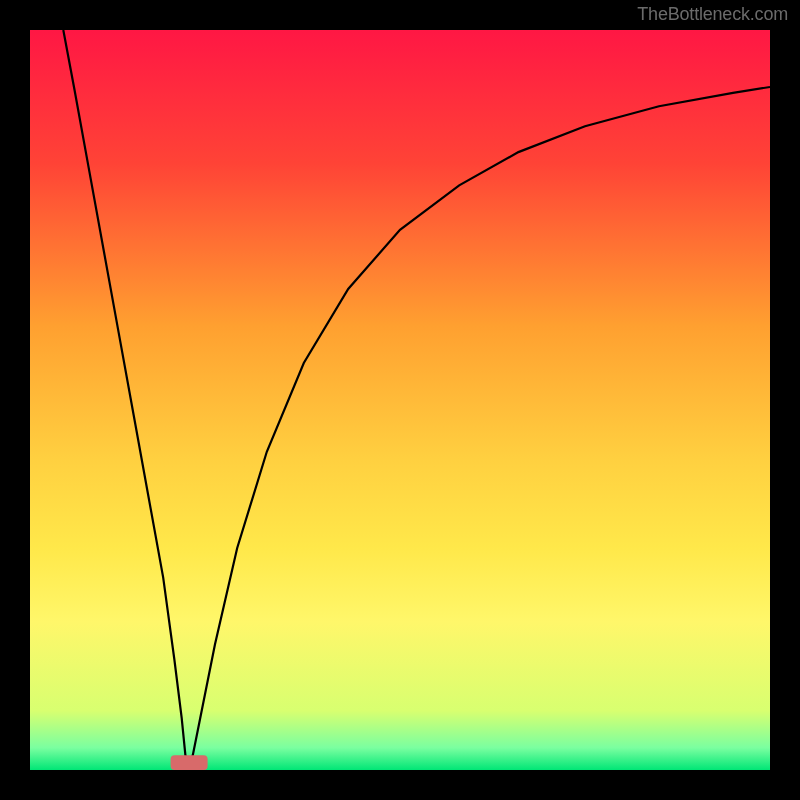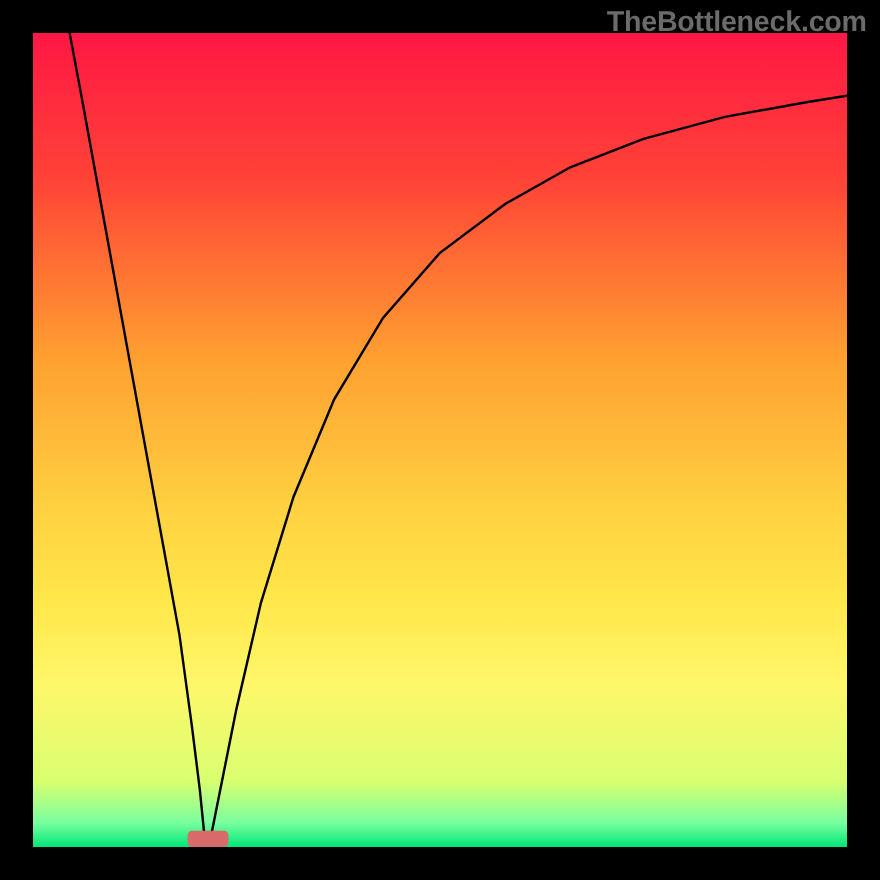--- a/index.html
+++ b/index.html
@@ -14,22 +14,22 @@
     position: absolute;
     left: 30px;
     top: 30px;
     width: 740px;
     height: 740px;
   }
   .watermark {
     position: absolute;
     top: 4px;
     right: 12px;
-    font-size: 26px;
-    font-weight: 700;
+    font-size: 18px;
+    font-weight: 400;
     color: #6b6b6b;
     z-index: 20;
     letter-spacing: -0.2px;
   }
   svg { display: block; }
 </style>
 </head>
 <body>
 
 <div class="watermark">TheBottleneck.com</div>

